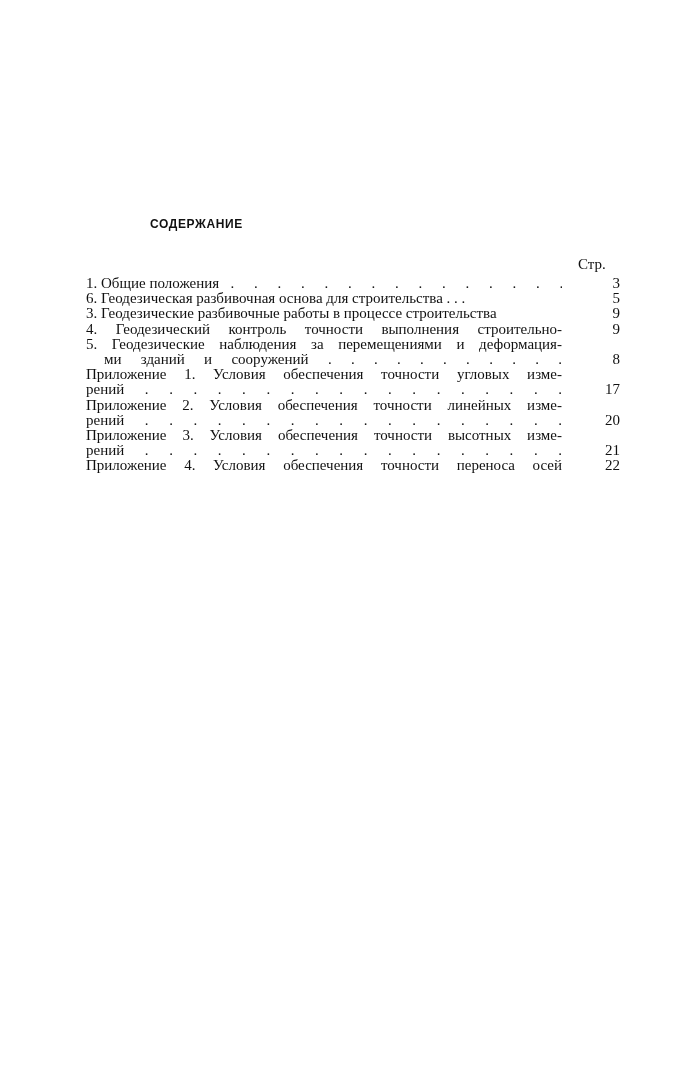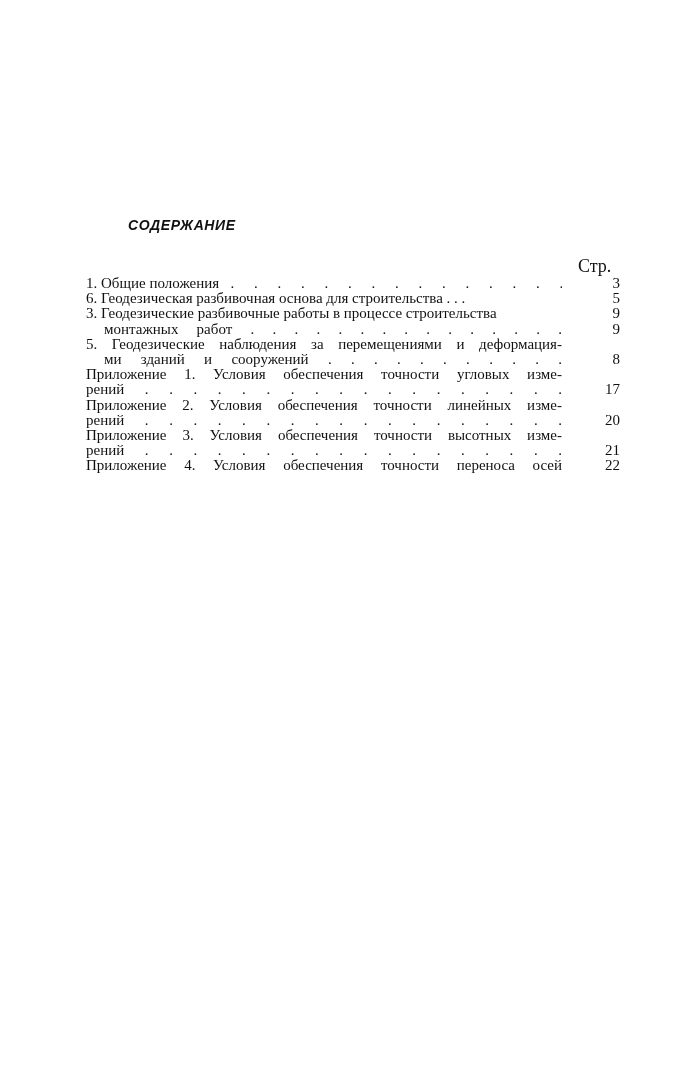--- a/index.html
+++ b/index.html
@@ -2,26 +2,26 @@
 <html><head>
   <meta charset="utf-8">
   <style>
     html, body { margin: 0; padding: 0; }
     body {
       width: 700px; height: 1076px; background: #ffffff; position: relative;
       font-family: "Liberation Serif", "DejaVu Serif", serif; color: #111;
       overflow: hidden;
     }
     .title {
-      position: absolute; left: 128px; top: 217px;
+      position: absolute; left: 150px; top: 217px;
       font-family: "Liberation Sans", "DejaVu Sans", sans-serif;
-      font-weight: bold; font-size: 14px; letter-spacing: 0.6px; font-style: italic;
+      font-weight: bold; font-size: 12px; letter-spacing: 0.6px;
     }
     .page-hdr {
-      position: absolute; left: 578px; top: 256px; font-size: 18px;
+      position: absolute; left: 578px; top: 256px; font-size: 15px;
     }
     .toc { position: absolute; left: 86px; top: 276px; width: 534px; }
     .entry { position: relative; font-size: 15px; line-height: 15.2px; }
     .entry .line { display: block; white-space: nowrap; width: 476px; overflow: hidden; }
     .entry .line.just { text-align: justify; text-align-last: justify; }
     .entry .indent { padding-left: 18px; width: 458px; }
     .entry .dots { letter-spacing: 8px; }
     .entry .pg {
       position: absolute; right: 0; bottom: 0; width: 40px; text-align: right;
     }
@@ -39,21 +39,21 @@
   </div>
   <div class="entry">
     <span class="line">6. Геодезическая разбивочная основа для строительства . . .</span>
     <span class="pg">5</span>
   </div>
   <div class="entry">
     <span class="line">3. Геодезические разбивочные работы в процессе строительства</span>
     <span class="pg">9</span>
   </div>
   <div class="entry">
-    <span class="line just indent">монтажных работ . . . . . . . . . . . . . . .</span>
+    <span class="line just">4. Геодезический контроль точности выполнения строительно-</span>
     <span class="pg">9</span>
   </div>
   <div class="entry">
     <span class="line just">5. Геодезические наблюдения за перемещениями и деформация-</span>
     <span class="line just indent">ми зданий и сооружений . . . . . . . . . . .</span>
     <span class="pg">8</span>
   </div>
   <div class="entry">
     <span class="line just">Приложение 1. Условия обеспечения точности угловых изме-</span>
     <span class="line just">рений . . . . . . . . . . . . . . . . . .</span>

